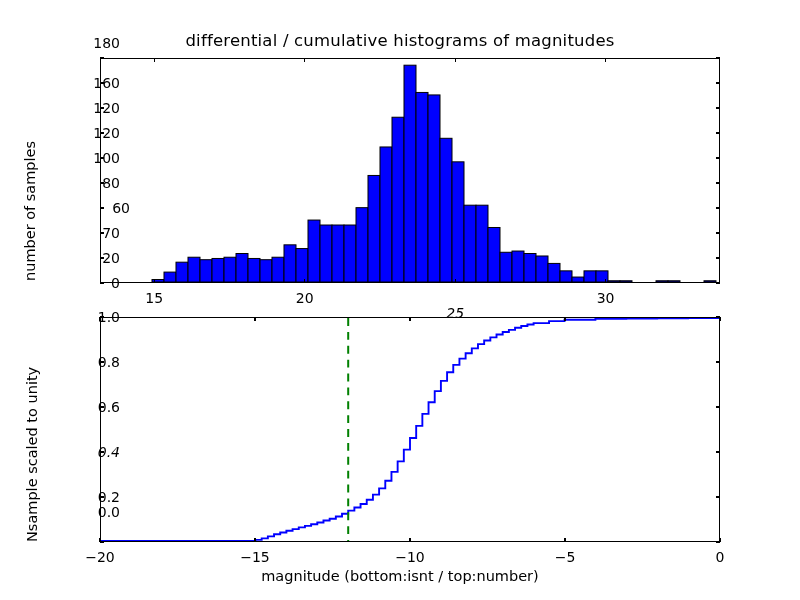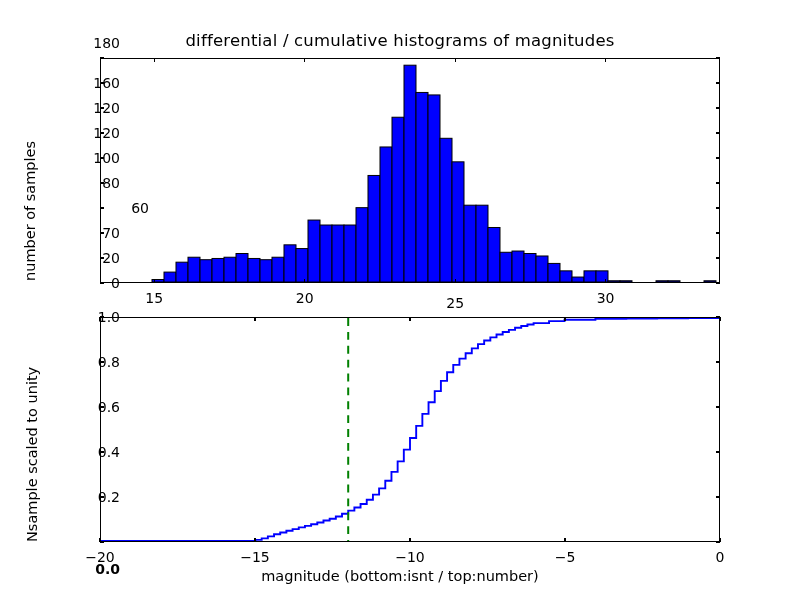--- a/index.html
+++ b/index.html
@@ -110,21 +110,21 @@
       <div class="tick" style="left: 716px; top: 282.4px; width: 4px; height: 1.3px;"></div>
       <div class="ytick-label" style="right: 707px; top: 283px;">0</div>
       <div class="tick" style="left: 100px; top: 257.4px; width: 4px; height: 1.3px;"></div>
       <div class="tick" style="left: 716px; top: 257.4px; width: 4px; height: 1.3px;"></div>
       <div class="ytick-label" style="right: 707px; top: 258px;">20</div>
       <div class="tick" style="left: 100px; top: 232.4px; width: 4px; height: 1.3px;"></div>
       <div class="tick" style="left: 716px; top: 232.4px; width: 4px; height: 1.3px;"></div>
       <div class="ytick-label" style="right: 707px; top: 233px;">70</div>
       <div class="tick" style="left: 100px; top: 207.4px; width: 4px; height: 1.3px;"></div>
       <div class="tick" style="left: 716px; top: 207.4px; width: 4px; height: 1.3px;"></div>
-      <div class="ytick-label" style="right: 678px; top: 208px;">60</div>
+      <div class="ytick-label" style="right: 697px; top: 208px;">60</div>
       <div class="tick" style="left: 100px; top: 182.4px; width: 4px; height: 1.3px;"></div>
       <div class="tick" style="left: 716px; top: 182.4px; width: 4px; height: 1.3px;"></div>
       <div class="ytick-label" style="right: 707px; top: 183px;">80</div>
       <div class="tick" style="left: 100px; top: 157.4px; width: 4px; height: 1.3px;"></div>
       <div class="tick" style="left: 716px; top: 157.4px; width: 4px; height: 1.3px;"></div>
       <div class="ytick-label" style="right: 707px; top: 158px;">100</div>
       <div class="tick" style="left: 100px; top: 132.4px; width: 4px; height: 1.3px;"></div>
       <div class="tick" style="left: 716px; top: 132.4px; width: 4px; height: 1.3px;"></div>
       <div class="ytick-label" style="right: 707px; top: 133px;">120</div>
       <div class="tick" style="left: 100px; top: 107.4px; width: 4px; height: 1.3px;"></div>
@@ -139,45 +139,45 @@
     </div>
   <div id="top-xticks">
       <div class="tick" style="left: 153.575px; top: 279px; width: 1.3px; height: 4px;"></div>
       <div class="tick" style="left: 153.575px; top: 58px; width: 1.3px; height: 4px;"></div>
       <div class="xtick-label" style="left: 154.175px; top: 291px;">15</div>
       <div class="tick" style="left: 304.06px; top: 279px; width: 1.3px; height: 4px;"></div>
       <div class="tick" style="left: 304.06px; top: 58px; width: 1.3px; height: 4px;"></div>
       <div class="xtick-label" style="left: 304.66px; top: 291px;">20</div>
       <div class="tick" style="left: 454.546px; top: 279px; width: 1.3px; height: 4px;"></div>
       <div class="tick" style="left: 454.546px; top: 58px; width: 1.3px; height: 4px;"></div>
-      <div class="xtick-label" style="left: 455.146px; top: 296px;">25</div>
+      <div class="xtick-label" style="left: 455.146px; top: 306px; font-style: italic;">25</div>
       <div class="tick" style="left: 605.031px; top: 279px; width: 1.3px; height: 4px;"></div>
       <div class="tick" style="left: 605.031px; top: 58px; width: 1.3px; height: 4px;"></div>
       <div class="xtick-label" style="left: 605.631px; top: 291px;">30</div>
     </div>
 
   <div class="ylabel" style="left:24px;top:542px;font-size:14.5px;">Nsample scaled to unity</div>
 
   <div class="axes" id="axes-bottom">
     <svg class="plotsvg" id="svg-bottom" viewBox="0 0 620 225" preserveAspectRatio="none">
         <path d="M0.00,225.00 L142.60,225.00 L142.60,225.00 L155.00,225.00 L155.00,223.88 L161.20,223.88 L161.20,222.30 L167.40,222.30 L167.40,220.28 L173.60,220.28 L173.60,218.25 L179.80,218.25 L179.80,216.45 L186.00,216.45 L186.00,214.65 L192.20,214.65 L192.20,213.07 L198.40,213.07 L198.40,211.28 L204.60,211.28 L204.60,209.70 L210.80,209.70 L210.80,208.13 L217.00,208.13 L217.00,206.32 L223.20,206.32 L223.20,204.30 L229.40,204.30 L229.40,202.50 L235.60,202.50 L235.60,200.25 L241.80,200.25 L241.80,197.55 L248.00,197.55 L248.00,194.40 L254.20,194.40 L254.20,191.25 L260.40,191.25 L260.40,187.65 L266.60,187.65 L266.60,183.38 L272.80,183.38 L272.80,178.20 L279.00,178.20 L279.00,171.90 L285.20,171.90 L285.20,164.25 L291.40,164.25 L291.40,155.25 L297.60,155.25 L297.60,144.68 L303.80,144.68 L303.80,132.75 L310.00,132.75 L310.00,121.05 L316.20,121.05 L316.20,108.90 L322.40,108.90 L322.40,96.75 L328.60,96.75 L328.60,85.05 L334.80,85.05 L334.80,73.80 L341.00,73.80 L341.00,63.45 L347.20,63.45 L347.20,54.68 L353.40,54.68 L353.40,47.25 L359.60,47.25 L359.60,40.95 L365.80,40.95 L365.80,35.55 L372.00,35.55 L372.00,30.60 L378.20,30.60 L378.20,26.32 L384.40,26.32 L384.40,22.72 L390.60,22.72 L390.60,19.57 L396.80,19.57 L396.80,16.65 L403.00,16.65 L403.00,14.17 L409.20,14.17 L409.20,11.93 L415.40,11.93 L415.40,9.90 L421.60,9.90 L421.60,8.10 L427.80,8.10 L427.80,6.53 L434.00,6.53 L434.00,5.18 L449.50,5.18 L449.50,3.15 L465.00,3.15 L465.00,1.80 L496.00,1.80 L496.00,0.90 L527.00,0.90 L527.00,0.45 L558.00,0.45 L558.00,0.22 L589.00,0.22 L589.00,0.00 L620.00,0.00 L620.00,0.00 L620,0.00" fill="none" stroke="#0000ff" stroke-width="1.9"></path>
         <line x1="248.00" x2="248.00" y1="0" y2="225" stroke="#008000" stroke-width="2" stroke-dasharray="8,6"></line>
       </svg>
   </div>
 
   <div id="bot-yticks">
       <div class="tick" style="left: 100px; top: 541.4px; width: 4px; height: 1.3px;"></div>
       <div class="tick" style="left: 716px; top: 541.4px; width: 4px; height: 1.3px;"></div>
-      <div class="ytick-label" style="right: 707px; top: 569px; font-weight: bold;">0.0</div>
+      <div class="ytick-label" style="right: 707px; top: 512px;">0.0</div>
       <div class="tick" style="left: 100px; top: 496.4px; width: 4px; height: 1.3px;"></div>
       <div class="tick" style="left: 716px; top: 496.4px; width: 4px; height: 1.3px;"></div>
       <div class="ytick-label" style="right: 707px; top: 497px;">0.2</div>
       <div class="tick" style="left: 100px; top: 451.4px; width: 4px; height: 1.3px;"></div>
       <div class="tick" style="left: 716px; top: 451.4px; width: 4px; height: 1.3px;"></div>
-      <div class="ytick-label" style="right: 707px; top: 452px;">0.4</div>
+      <div class="ytick-label" style="right: 707px; top: 452px; font-style: italic;">0.4</div>
       <div class="tick" style="left: 100px; top: 406.4px; width: 4px; height: 1.3px;"></div>
       <div class="tick" style="left: 716px; top: 406.4px; width: 4px; height: 1.3px;"></div>
       <div class="ytick-label" style="right: 707px; top: 407px; text-align: right;">0.6</div>
       <div class="tick" style="left: 100px; top: 361.4px; width: 4px; height: 1.3px;"></div>
       <div class="tick" style="left: 716px; top: 361.4px; width: 4px; height: 1.3px;"></div>
       <div class="ytick-label" style="right: 707px; top: 362px; margin-left: 41px;">0.8</div>
       <div class="tick" style="left: 100px; top: 316.4px; width: 4px; height: 1.3px;"></div>
       <div class="tick" style="left: 716px; top: 316.4px; width: 4px; height: 1.3px;"></div>
       <div class="ytick-label" style="right: 707px; top: 317px;">1.0</div>
     </div>

